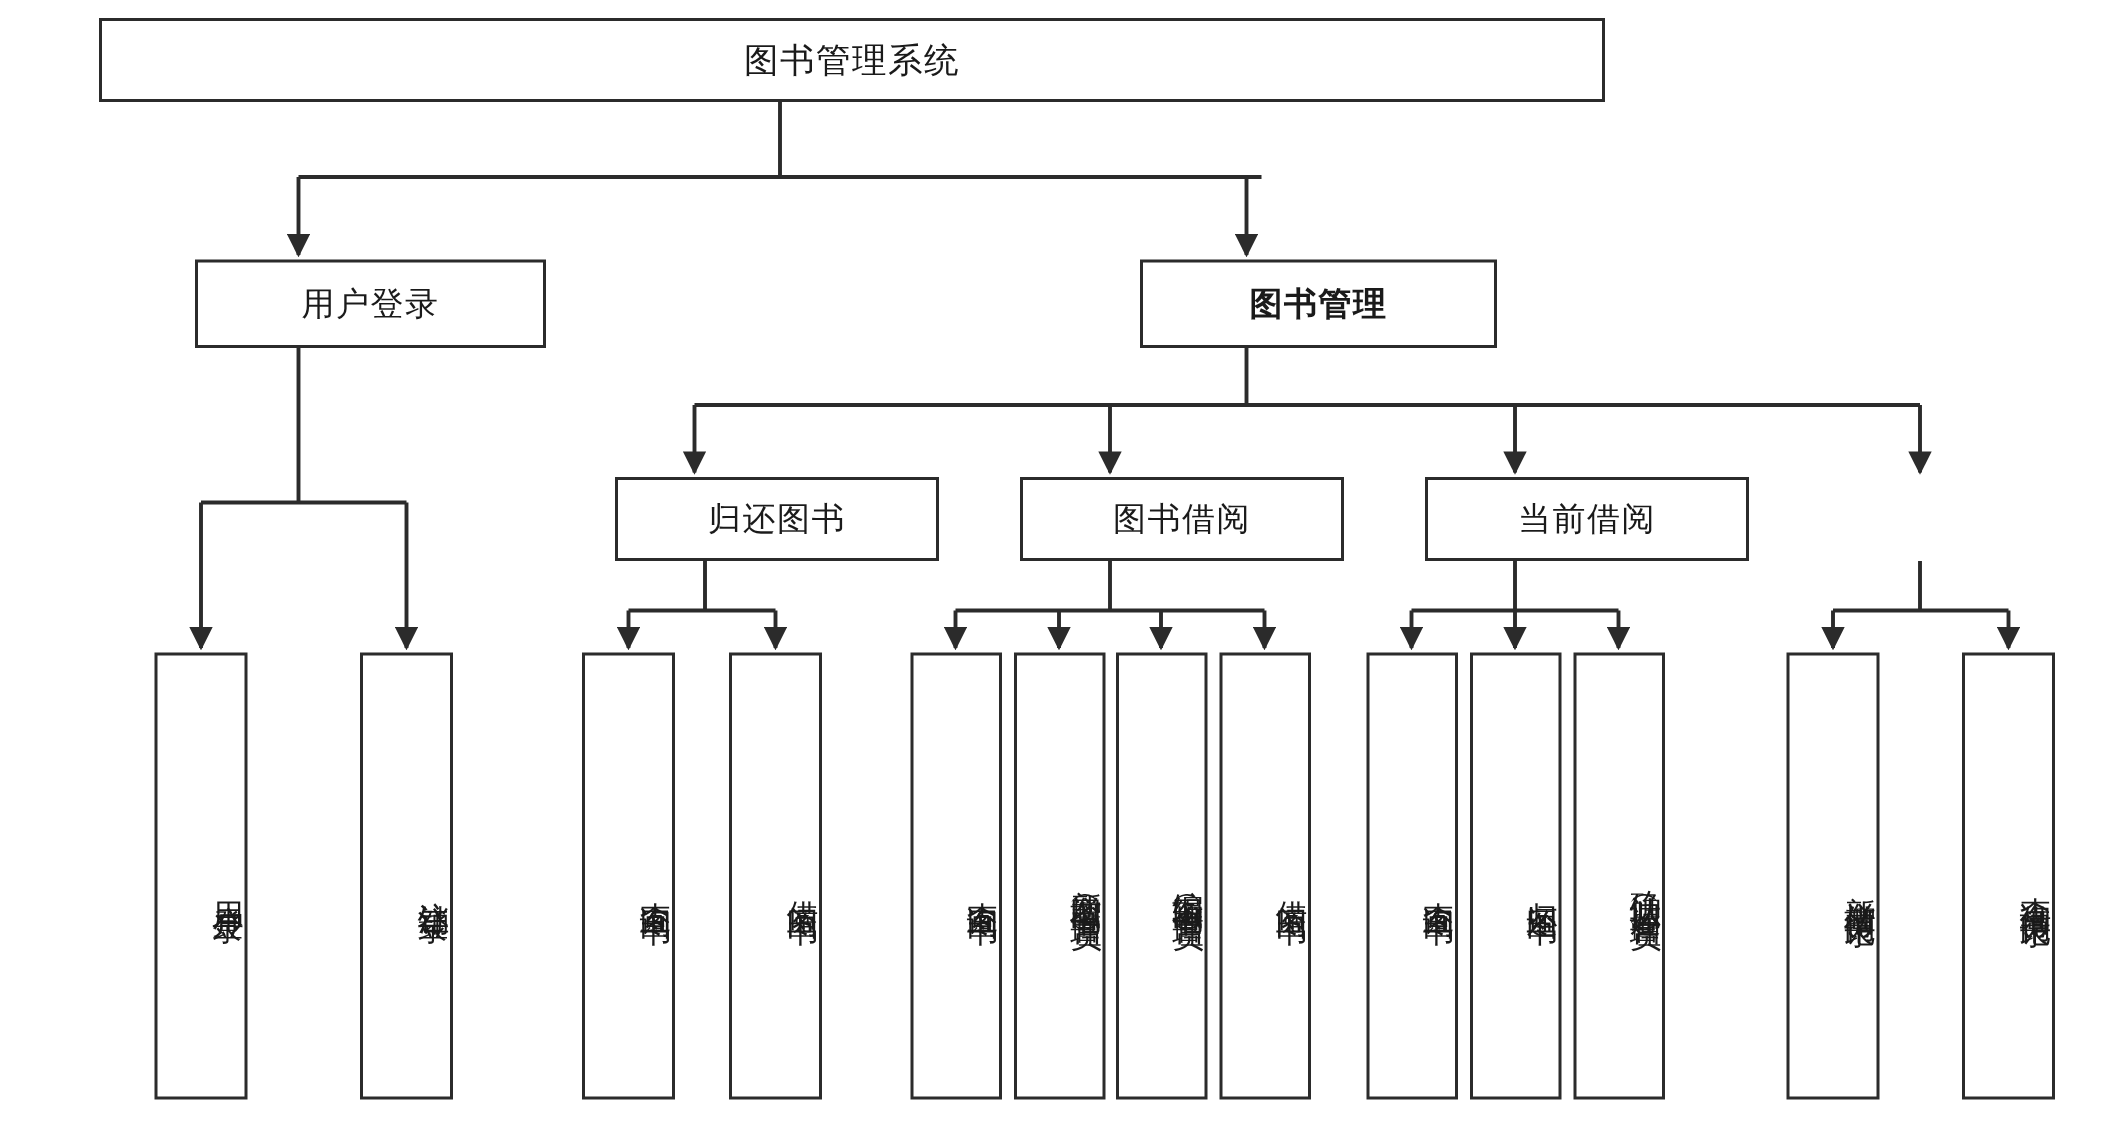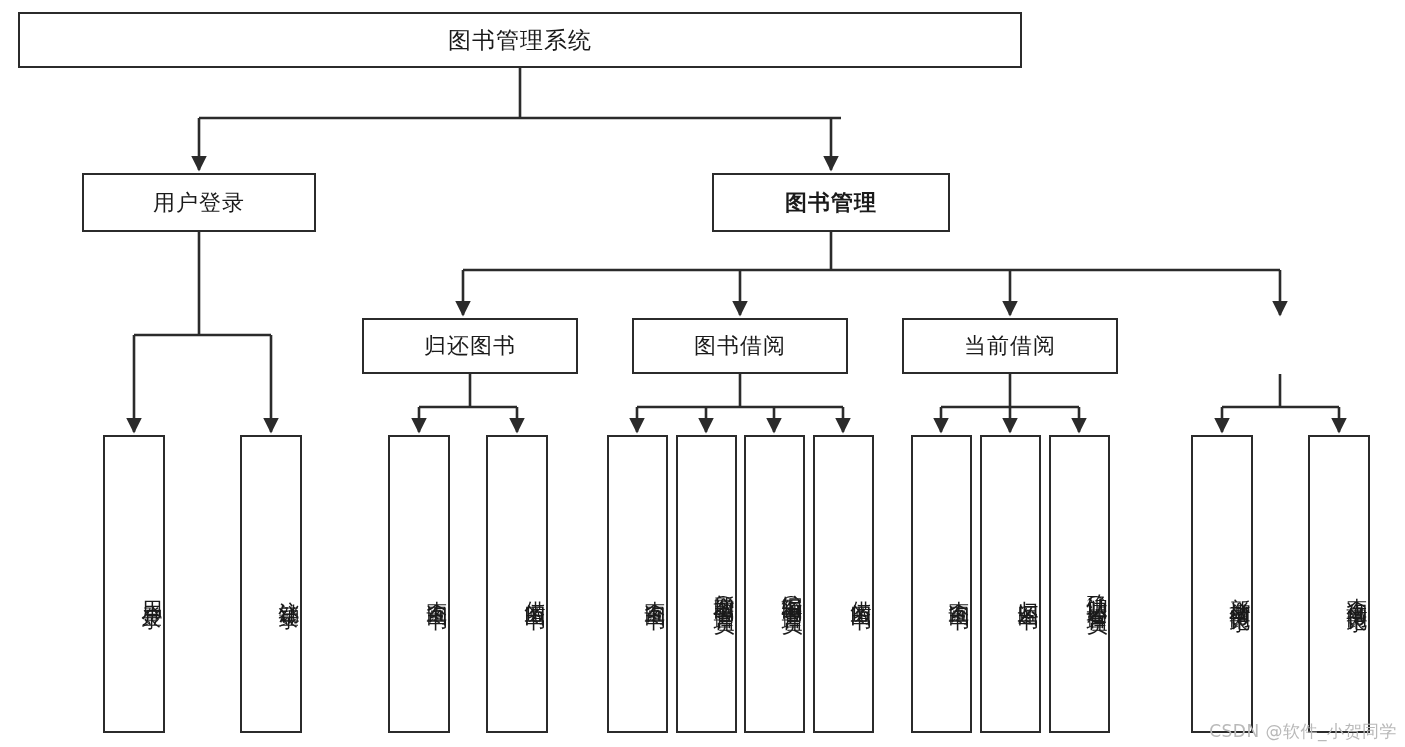--- a/index.html
+++ b/index.html
@@ -31,20 +31,21 @@
     border: 2px solid #2b2b2b;
     background: #ffffff;
     display: flex;
     align-items: center;
     justify-content: center;
     color: #1a1a1a;
   }
   .node.horiz {
     font-size: 22px;
     letter-spacing: 1px;
+    margin-left: 48px;
   }
   .node.vert {
     writing-mode: vertical-rl;
     text-orientation: upright;
     font-size: 21px;
     letter-spacing: 3px;
     align-items: flex-start;
     justify-content: center;
     padding-top: 12px;
   }
@@ -179,15 +180,14 @@
     <span class="nlabel">确认归还（管理员）</span>
   </div>
 
   <div class="node vert" style="left:1191px; top:435px; width:62px; height:298px;">
     <span class="nlabel">新增借阅记录</span>
   </div>
   <div class="node vert" style="left:1308px; top:435px; width:62px; height:298px;">
     <span class="nlabel">查询借阅记录</span>
   </div>
 
-  <div class="watermark">CSDN @软件_小贺同学</div>
 
 </div>
 
 </body></html>

